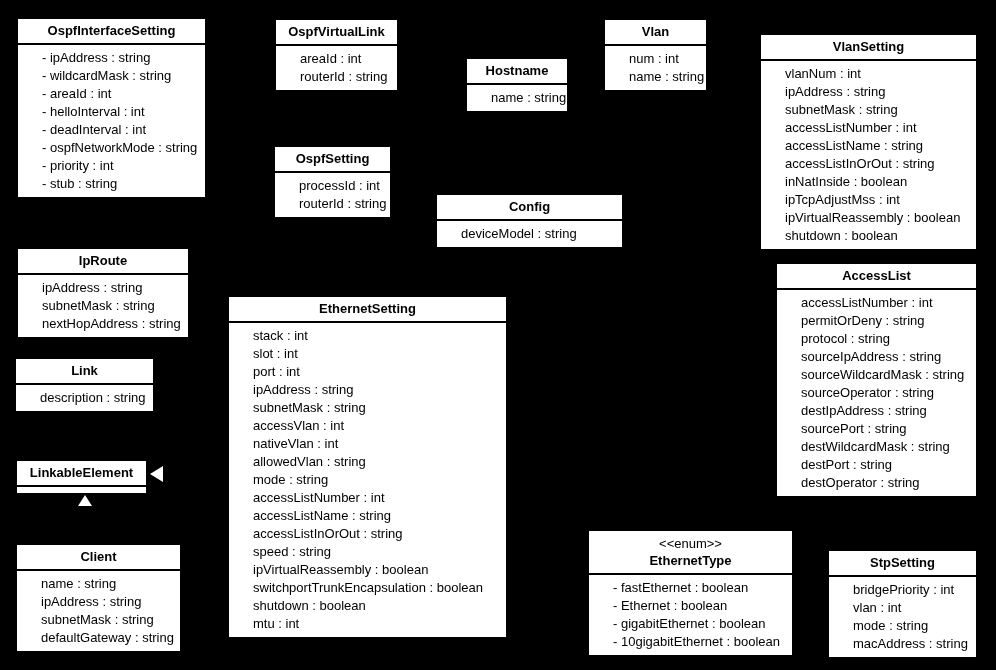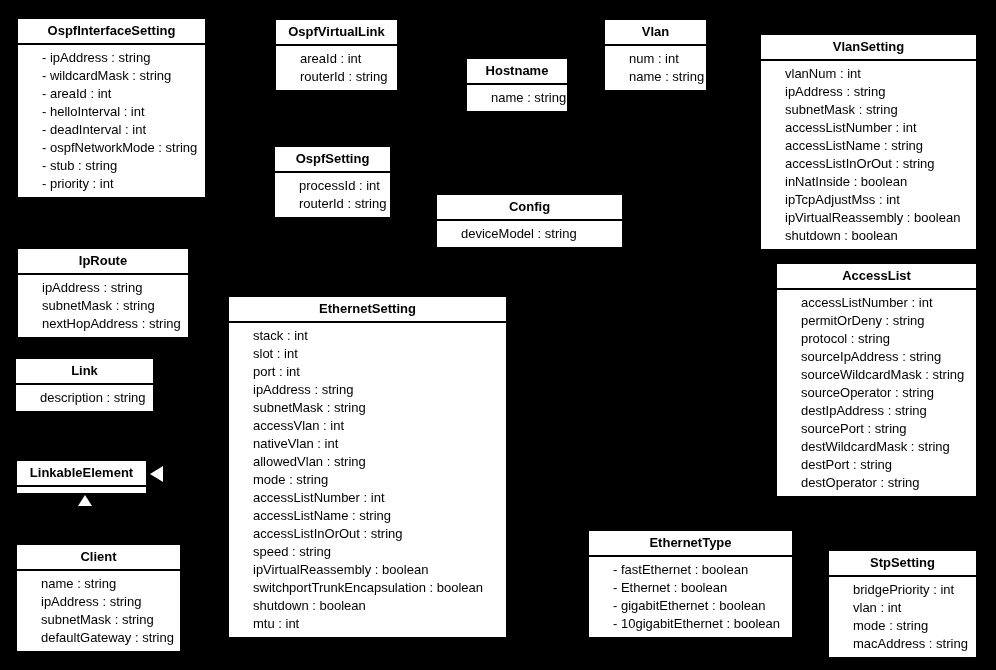--- a/index.html
+++ b/index.html
@@ -79,22 +79,22 @@
       <div class="uml-title">
         <span class="uml-class-name">OspfInterfaceSetting</span>
       </div>
       <div class="uml-body">
         <div class="uml-attr">- ipAddress : string</div>
         <div class="uml-attr">- wildcardMask : string</div>
         <div class="uml-attr">- areaId : int</div>
         <div class="uml-attr">- helloInterval : int</div>
         <div class="uml-attr">- deadInterval : int</div>
         <div class="uml-attr">- ospfNetworkMode : string</div>
+        <div class="uml-attr">- priority : int</div>
         <div class="uml-attr">- stub : string</div>
-        <div class="uml-attr">- priority : int</div>
       </div>
     </div>
     <div class="uml-class" style="left: 274px; top: 18px; width: 125px;">
       <div class="uml-title">
         <span class="uml-class-name">OspfVirtualLink</span>
       </div>
       <div class="uml-body">
         <div class="uml-attr">areaId : int</div>
         <div class="uml-attr">routerId : string</div>
       </div>
@@ -222,20 +222,21 @@
       </div>
       <div class="uml-body">
         <div class="uml-attr">name : string</div>
         <div class="uml-attr">ipAddress : string</div>
         <div class="uml-attr">subnetMask : string</div>
         <div class="uml-attr">defaultGateway : string</div>
       </div>
     </div>
     <div class="uml-class" style="left: 587px; top: 529px; width: 207px;">
       <div class="uml-title">
+        <span class="uml-stereotype" style="display: block;">&lt;&lt;enum&gt;&gt;</span>
         <span class="uml-class-name">EthernetType</span>
       </div>
       <div class="uml-body">
         <div class="uml-attr">- fastEthernet : boolean</div>
         <div class="uml-attr">- Ethernet : boolean</div>
         <div class="uml-attr">- gigabitEthernet : boolean</div>
         <div class="uml-attr">- 10gigabitEthernet : boolean</div>
       </div>
     </div>
     <div class="uml-class" style="left: 827px; top: 549px; width: 151px;">

